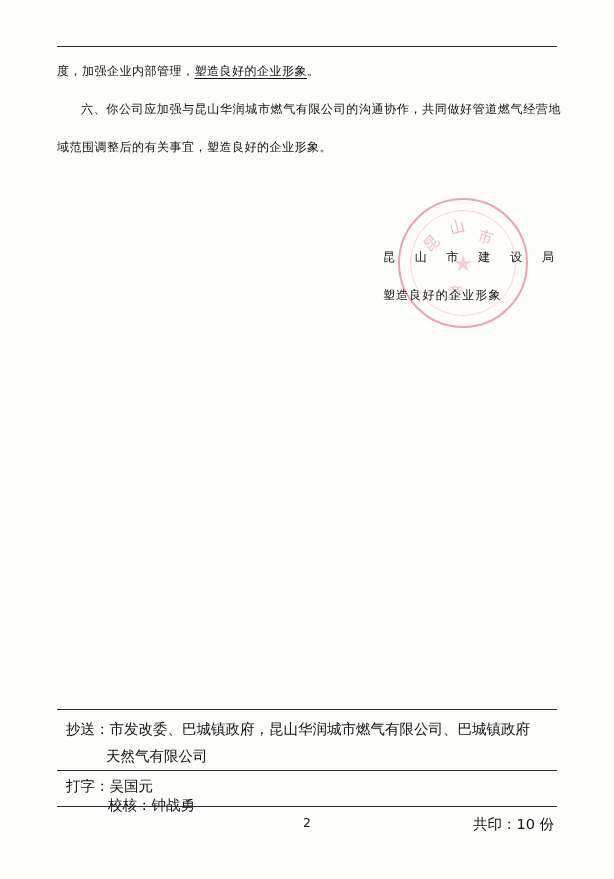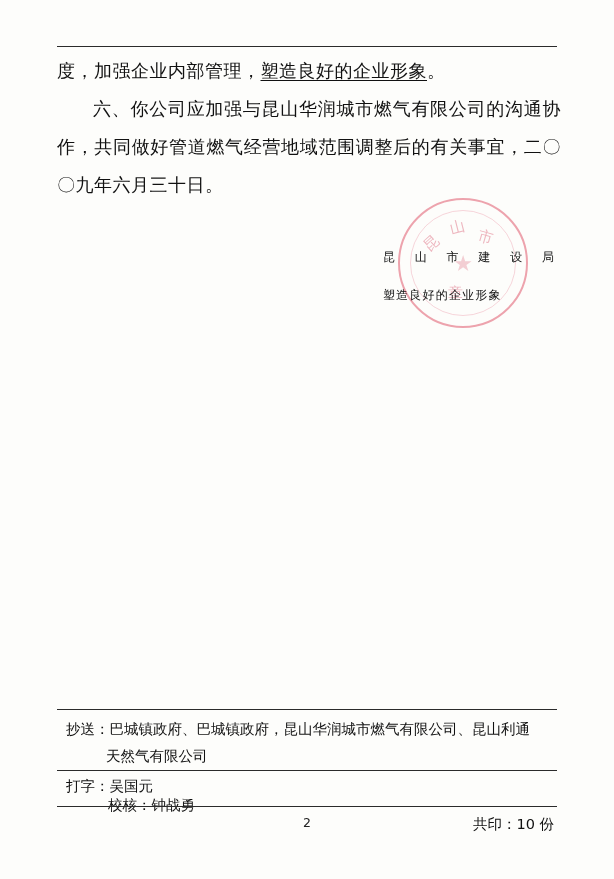--- a/index.html
+++ b/index.html
@@ -30,21 +30,21 @@
     width: 500px;
     height: 1px;
     background: #2b2b2b;
   }
 
   .body-text {
     position: absolute;
     left: 57px;
     top: 52px;
     width: 504px;
-    font-size: 18px;
+    font-size: 12px;
     line-height: 38px;
     letter-spacing: 0.5px;
     color: #111;
   }
 
   .para {
     margin: 0;
     text-align: justify;
     text-justify: inter-ideograph;
   }
@@ -185,21 +185,21 @@
 </style>
 </head>
 <body>
 
 <div class="page">
 
   <div class="top-rule"></div>
 
   <div class="body-text">
     <p class="para"><span>度，加强企业内部管理，</span><span class="uline">塑造良好的企业形象</span><span>。</span></p>
-    <p class="para indent">六、你公司应加强与昆山华润城市燃气有限公司的沟通协作，共同做好管道燃气经营地域范围调整后的有关事宜，二〇〇九年六月三十日。</p>
+    <p class="para indent">六、你公司应加强与昆山华润城市燃气有限公司的沟通协作，共同做好管道燃气经营地域范围调整后的有关事宜，塑造良好的企业形象。</p>
   </div>
 
   <div class="seal">
     <div class="seal-inner"></div>
     <div class="seal-text">
       <span class="seal-ch seal-c1">昆</span>
       <span class="seal-ch seal-c2">山</span>
       <span class="seal-ch seal-c3">市</span>
       <span class="seal-ch seal-c4">章</span>
     </div>
@@ -207,21 +207,21 @@
   </div>
 
   <div class="sign-block">
     <div class="sign-line-1">昆 山 市 建 设 局</div>
     <div class="sign-line-2">塑造良好的企业形象</div>
   </div>
 
   <div class="footer-rule-top"></div>
 
   <div class="cc-block">
-    <p class="cc-line">抄送：巴城镇政府、巴城镇政府，昆山华润城市燃气有限公司、昆山利通</p>
+    <p class="cc-line">抄送：市发改委、巴城镇政府，昆山华润城市燃气有限公司、巴城镇政府</p>
     <p class="cc-line second">天然气有限公司</p>
   </div>
 
   <div class="footer-rule-mid"></div>
 
   <div class="meta-row">
     <div class="meta-typist"><span>打字：</span><span>吴国元</span></div>
     <div class="meta-proof"><span>校核：</span><span>钟战勇</span></div>
     <div class="meta-copies"><span>共印：</span><span>10 份</span></div>
   </div>

